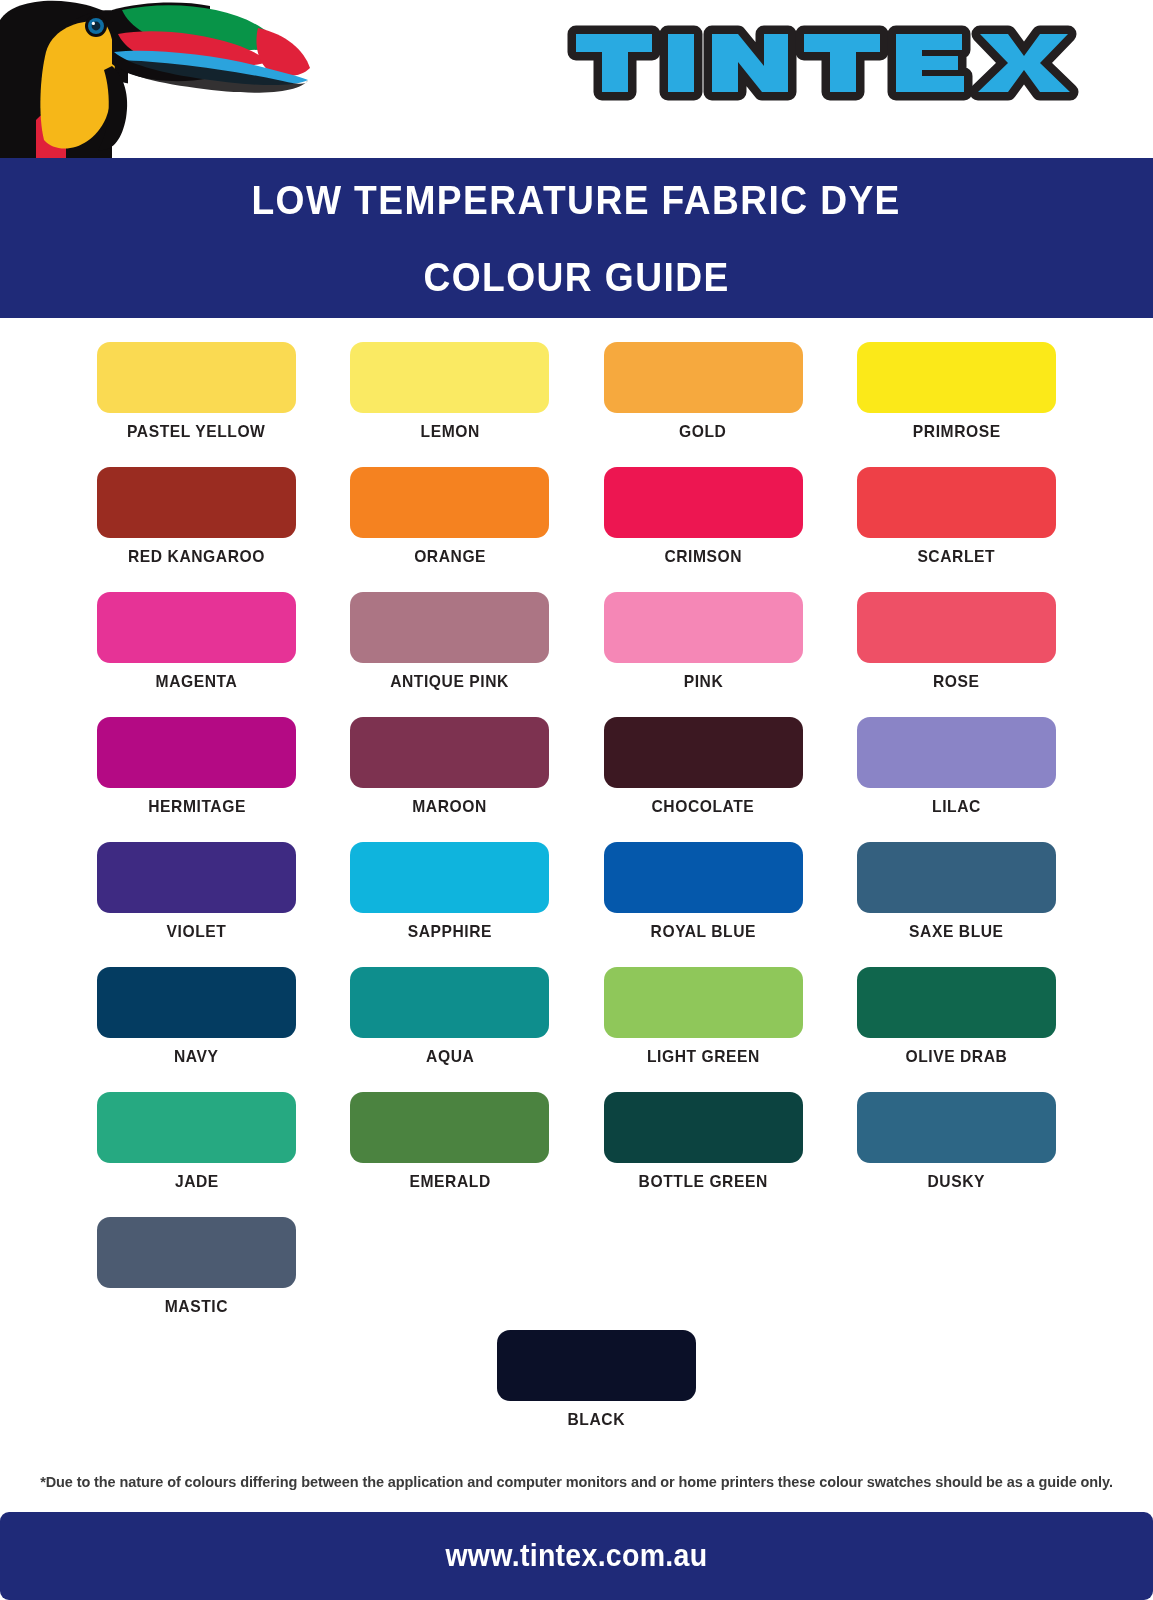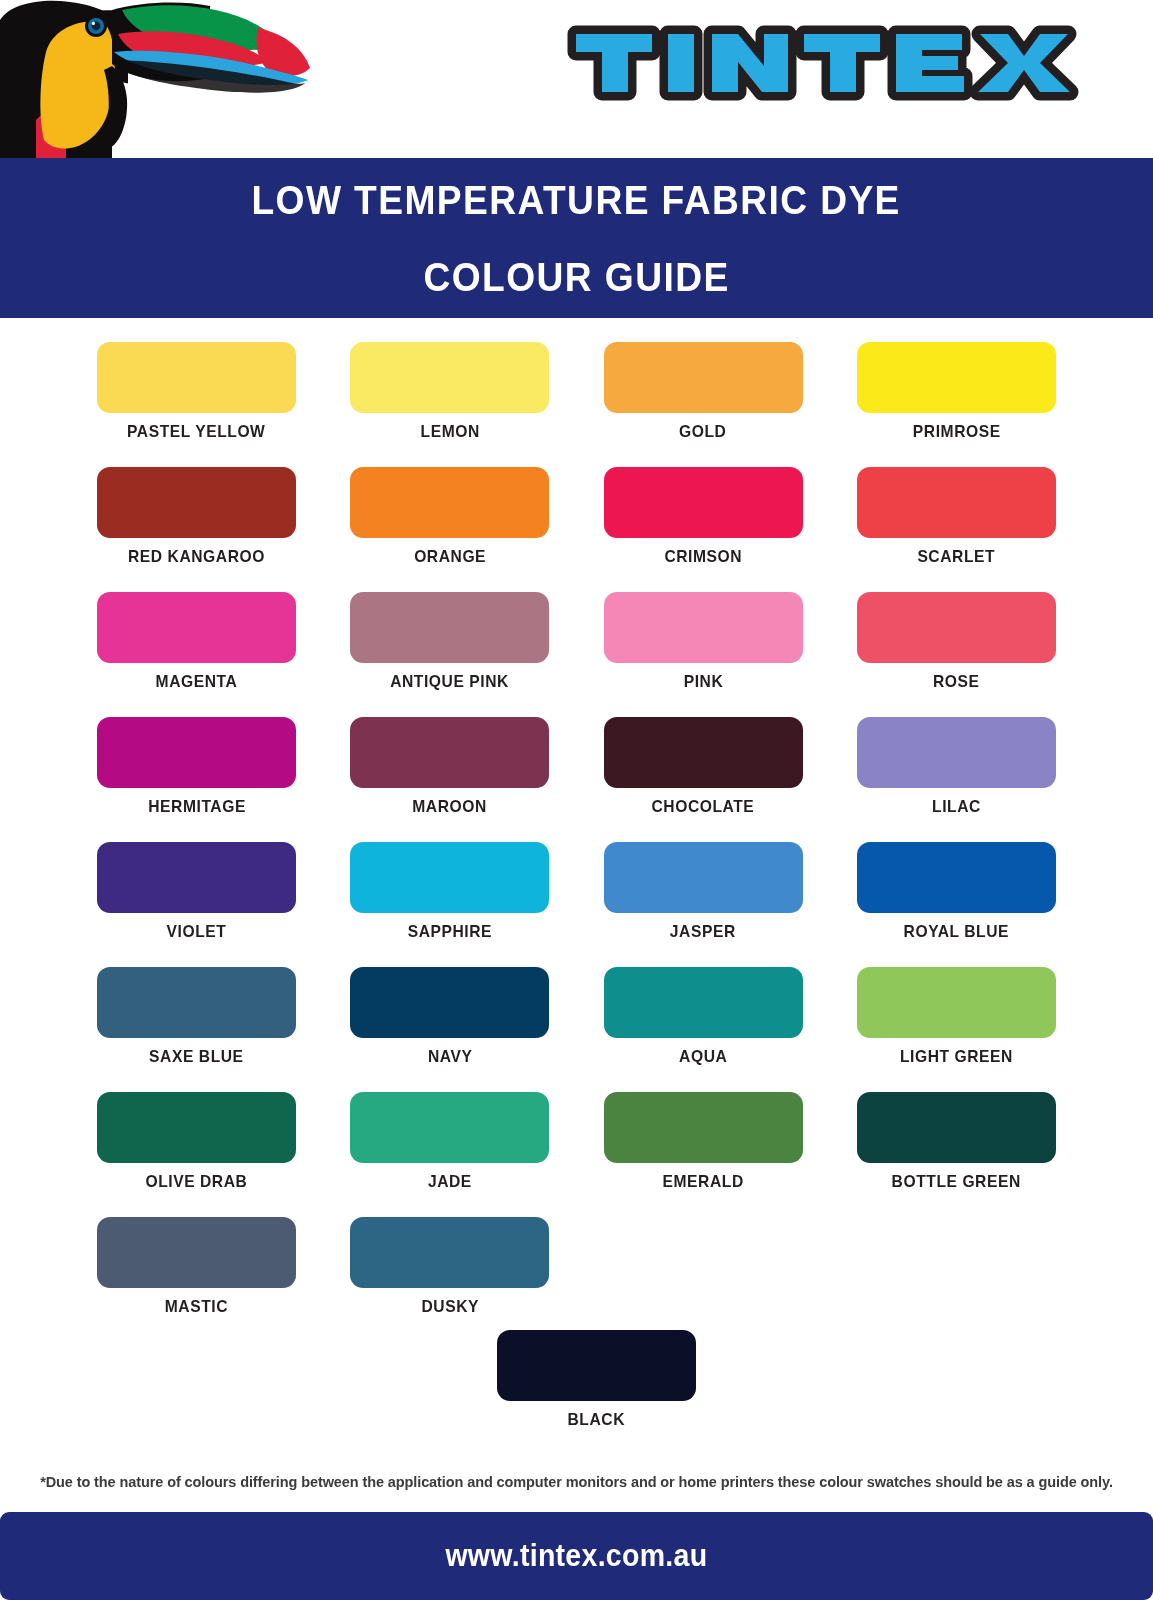--- a/index.html
+++ b/index.html
@@ -247,24 +247,20 @@
       </div>
       <div class="cell">
         <div class="swatch" style="background: rgb(62, 42, 130);"></div>
         <div class="sw-label">VIOLET</div>
       </div>
       <div class="cell">
         <div class="swatch" style="background: rgb(15, 180, 221);"></div>
         <div class="sw-label">SAPPHIRE</div>
       </div>
       <div class="cell">
-        <div class="swatch" style="background: rgb(65, 137, 205);"></div>
-        <div class="sw-label">JASPER</div>
-      </div>
-      <div class="cell">
         <div class="swatch" style="background: rgb(5, 88, 171);"></div>
         <div class="sw-label">ROYAL BLUE</div>
       </div>
       <div class="cell">
         <div class="swatch" style="background: rgb(52, 96, 127);"></div>
         <div class="sw-label">SAXE BLUE</div>
       </div>
       <div class="cell">
         <div class="swatch" style="background: rgb(4, 60, 97);"></div>
         <div class="sw-label">NAVY</div>
@@ -287,26 +283,26 @@
       </div>
       <div class="cell">
         <div class="swatch" style="background: rgb(75, 131, 64);"></div>
         <div class="sw-label">EMERALD</div>
       </div>
       <div class="cell">
         <div class="swatch" style="background: rgb(12, 67, 64);"></div>
         <div class="sw-label">BOTTLE GREEN</div>
       </div>
       <div class="cell">
+        <div class="swatch" style="background: rgb(45, 102, 133);"></div>
+        <div class="sw-label">DUSKY</div>
+      </div>
+      <div class="cell">
         <div class="swatch" style="background: rgb(76, 91, 113);"></div>
         <div class="sw-label">MASTIC</div>
-      </div>
-      <div class="cell">
-        <div class="swatch" style="background: rgb(45, 102, 133);"></div>
-        <div class="sw-label">DUSKY</div>
       </div>
     </div>
 
   <div class="last-row">
     <div class="swatch" id="black-swatch" style="background: rgb(11, 16, 40);"></div>
     <div class="sw-label">BLACK</div>
   </div>
 
   <div class="disclaimer">*Due to the nature of colours differing between the application and computer monitors and or home printers these colour swatches should be as a guide only.</div>
 

